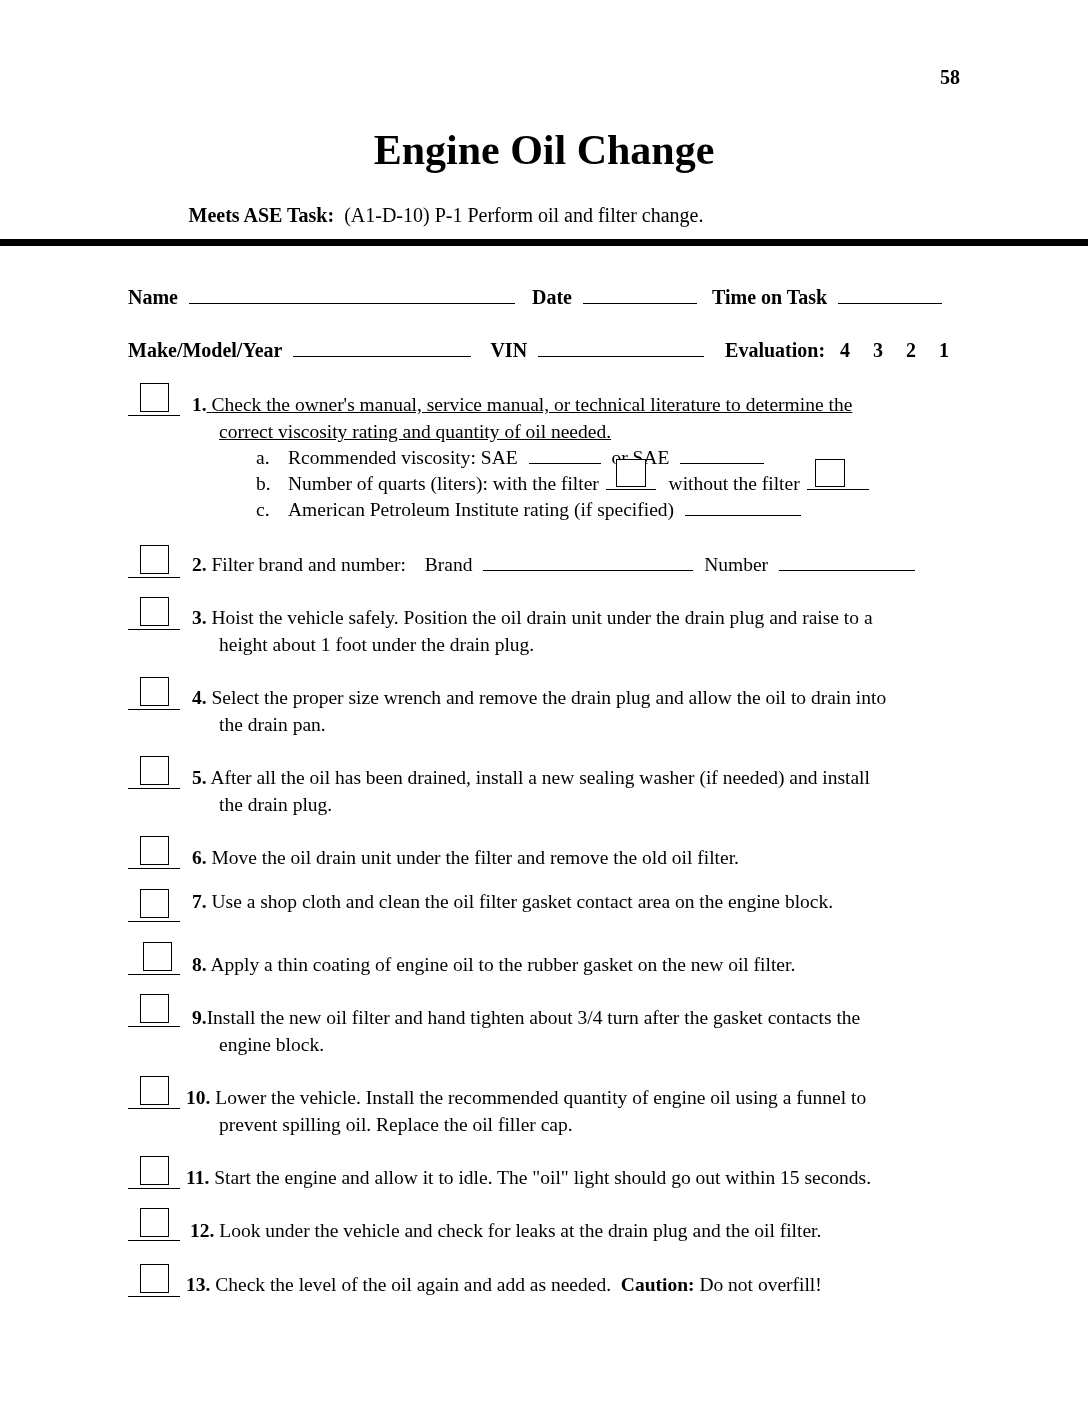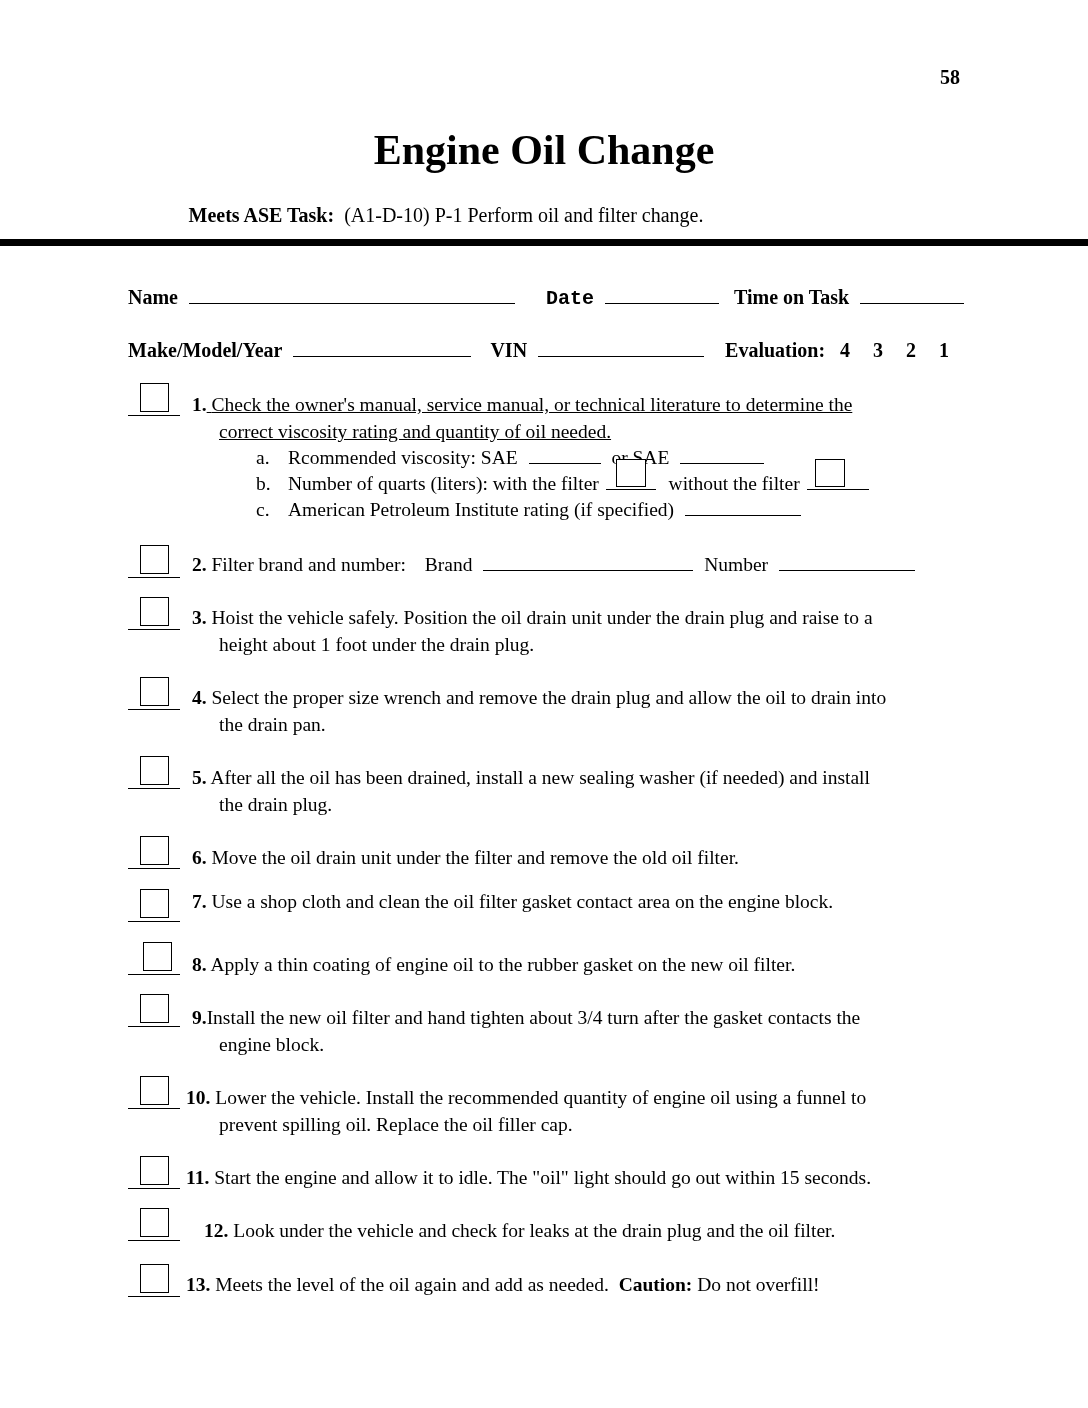--- a/index.html
+++ b/index.html
@@ -35,21 +35,21 @@
 <div class="abs title">Engine Oil Change</div>
 <div class="abs ase">
   <b>Meets ASE Task:</b>&nbsp;
   <span>(A1-D-10)  P-1 Perform oil and filter change.</span>
 </div>
 <div class="abs rule"></div>
 
 <div class="abs hdr-row" style="top:285px;">
   <b>Name</b>
   <span class="blank" style="width:326px;"></span>
-  <b style="margin-left:20px;font-family:Liberation Mono, monospace;">Date</b>
+  <b style="margin-left:6px;">Date</b>
   <span class="blank" style="width:114px;"></span>
   <b style="margin-left:4px;">Time on Task</b>
   <span class="blank" style="width:104px;"></span>
 </div>
 
 <div class="abs hdr-row" style="top:338px;">
   <b>Make/Model/Year</b>
   <span class="blank" style="width:178px;"></span>
   <b style="margin-left:8px;">VIN</b>
   <span class="blank" style="width:166px;"></span>
@@ -160,23 +160,23 @@
     <div class="check-box"></div>
   </div>
 <div class="item" style="top:1164px;">
   <div><span class="num" style="margin-left:0px;">11.</span> <span>Start the engine and allow it to idle.  The "oil" light should go out within 15 seconds.</span></div>
 </div>
 
 <div class="check-wrap" style="top:1208px;">
     <div class="check-box"></div>
   </div>
 <div class="item" style="top:1217px;">
-  <div><span class="num" style="margin-left:18px;text-align:center;">12.</span> <span>Look under the vehicle and check for leaks at the drain plug and the oil filter.</span></div>
+  <div><span class="num" style="margin-left:4px;text-align:center;">12.</span> <span>Look under the vehicle and check for leaks at the drain plug and the oil filter.</span></div>
 </div>
 
 <div class="check-wrap" style="top:1264px;">
     <div class="check-box"></div>
   </div>
 <div class="item" style="top:1271px;">
-  <div><span class="num" style="margin-left:0px;">13.</span> <span>Meets the level of the oil again and add as needed.</span>&nbsp;
+  <div><span class="num" style="margin-left:0px;">13.</span> <span>Check the level of the oil again and add as needed.</span>&nbsp;
   <span class="caution">Caution:</span>
   <span>Do not overfill!</span></div>
 </div>
 
 </body></html>

